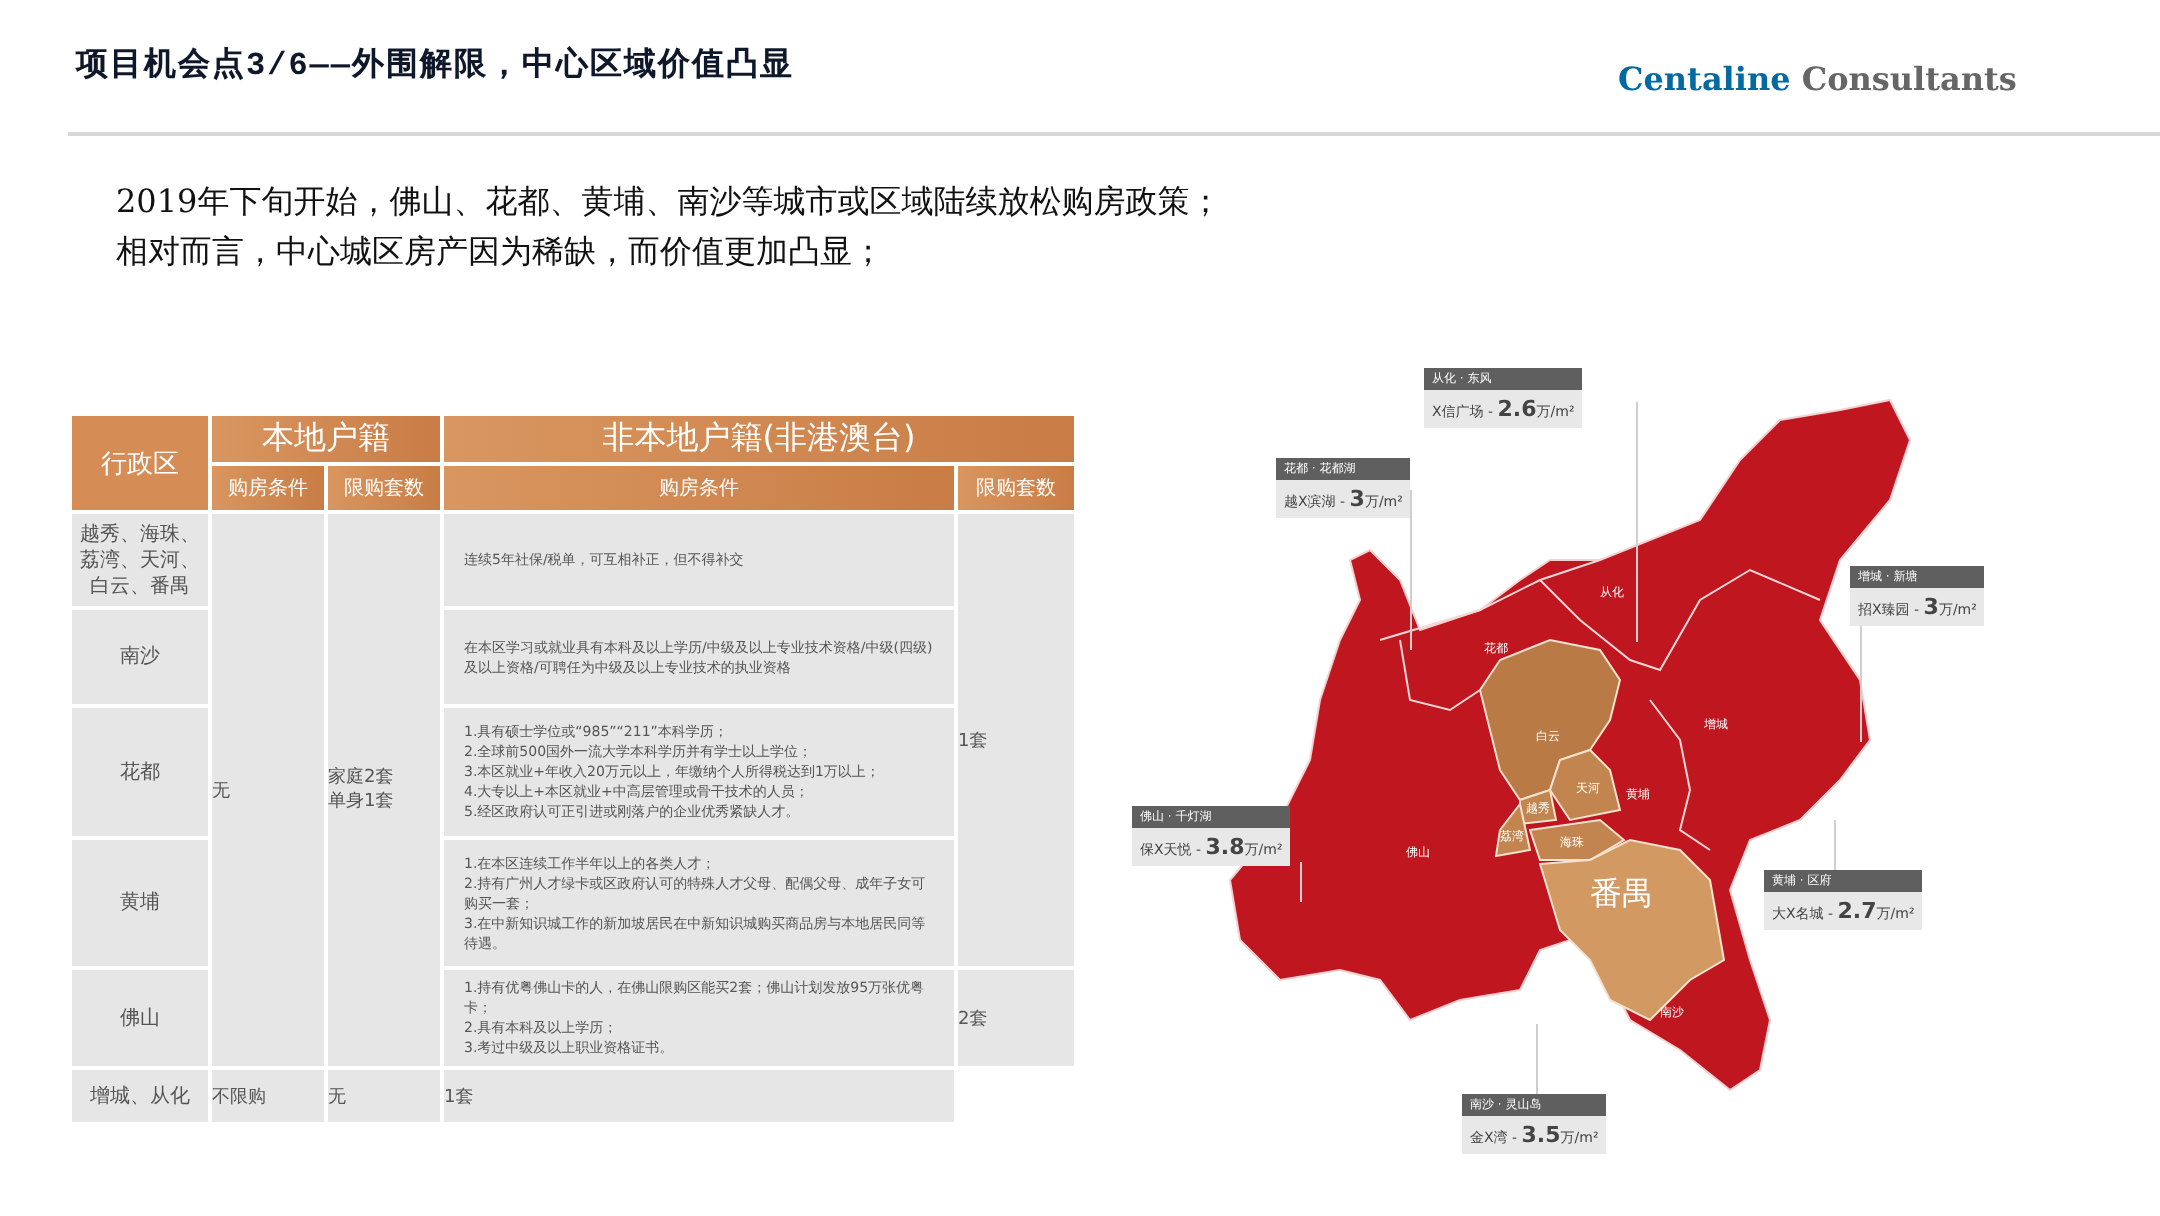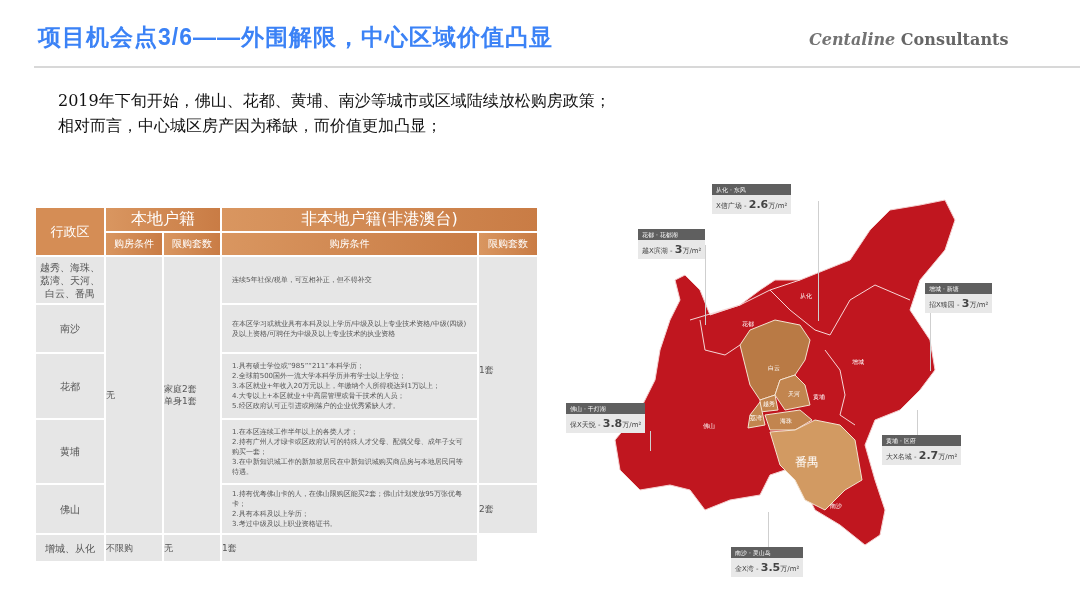--- a/index.html
+++ b/index.html
@@ -1,21 +1,21 @@
 <!DOCTYPE html>
 <html><head>
 <meta charset="utf-8">
 <style>
   * { box-sizing: border-box; margin: 0; padding: 0; }
   html, body { width: 1080px; height: 608px; background: #ffffff; overflow: hidden; }
   body { position: relative; font-family: "DejaVu Sans", sans-serif; color: #222; }
 
-  .title { position: absolute; left: 38px; top: 22px; font-family: Liberation Sans, sans-serif; font-weight: bold; font-size: 23px; color: #3b82f6; letter-spacing: 1px; }
+  .title { position: absolute; left: 38px; top: 22px; font-family: Liberation Mono, monospace; font-weight: bold; font-size: 16px; color: #0f172a; letter-spacing: 1px; }
   .brand { position: absolute; left: 809px; top: 30px; font-family: "DejaVu Serif", serif; font-weight: bold; font-size: 16px; }
-  .brand .b1 { color: #737373; font-style: italic; }
+  .brand .b1 { color: #0369a1; }
   .brand .b2 { color: #666; }
   .rule { position: absolute; left: 34px; top: 66px; width: 1046px; height: 2px; background: #d8d8d8; }
 
   .intro { position: absolute; left: 58px; top: 88px; font-family: "DejaVu Serif", serif; font-size: 16px; line-height: 25px; color: #111; }
 
   table.policy { position: absolute; left: 34px; top: 206px; width: 505px; border-collapse: collapse; font-size: 9px; color: #555; }
   table.policy td, table.policy th { border: 2px solid #fff; }
   table.policy th { background: linear-gradient(90deg, #d99660, #c97c45); color: #fff; font-weight: normal; text-align: center; }
   .h1 th { height: 25px; font-size: 16px; }
   .h2 th { height: 24px; font-size: 10px; background: #cb8450; }
@@ -124,21 +124,21 @@
 
   <div class="maplbl" style="left:200px;top:112px">从化</div>
   <div class="maplbl" style="left:142px;top:140px">花都</div>
   <div class="maplbl" style="left:252px;top:178px">增城</div>
   <div class="maplbl" style="left:168px;top:184px">白云</div>
   <div class="maplbl" style="left:213px;top:213px">黄埔</div>
   <div class="maplbl" style="left:188px;top:210px">天河</div>
   <div class="maplbl" style="left:163px;top:220px">越秀</div>
   <div class="maplbl" style="left:150px;top:234px">荔湾</div>
   <div class="maplbl" style="left:180px;top:237px">海珠</div>
-  <div class="maplbl" style="left:195px;top:274px;font-size:12px">番禺</div>
+  <div class="maplbl" style="left:195px;top:257px;font-size:16px">番禺</div>
   <div class="maplbl" style="left:103px;top:242px">佛山</div>
   <div class="maplbl" style="left:230px;top:322px">南沙</div>
 </div>
 
 <div class="leader" style="left:818px;top:201px;width:1px;height:120px"></div>
 <div class="leader" style="left:693px;top:245px;width:12px;height:1px"></div>
 <div class="leader" style="left:705px;top:245px;width:1px;height:80px"></div>
 <div class="leader" style="left:930px;top:311px;width:1px;height:60px"></div>
 <div class="leader" style="left:650px;top:431px;width:1px;height:20px"></div>
 <div class="leader" style="left:917px;top:410px;width:1px;height:25px"></div>

